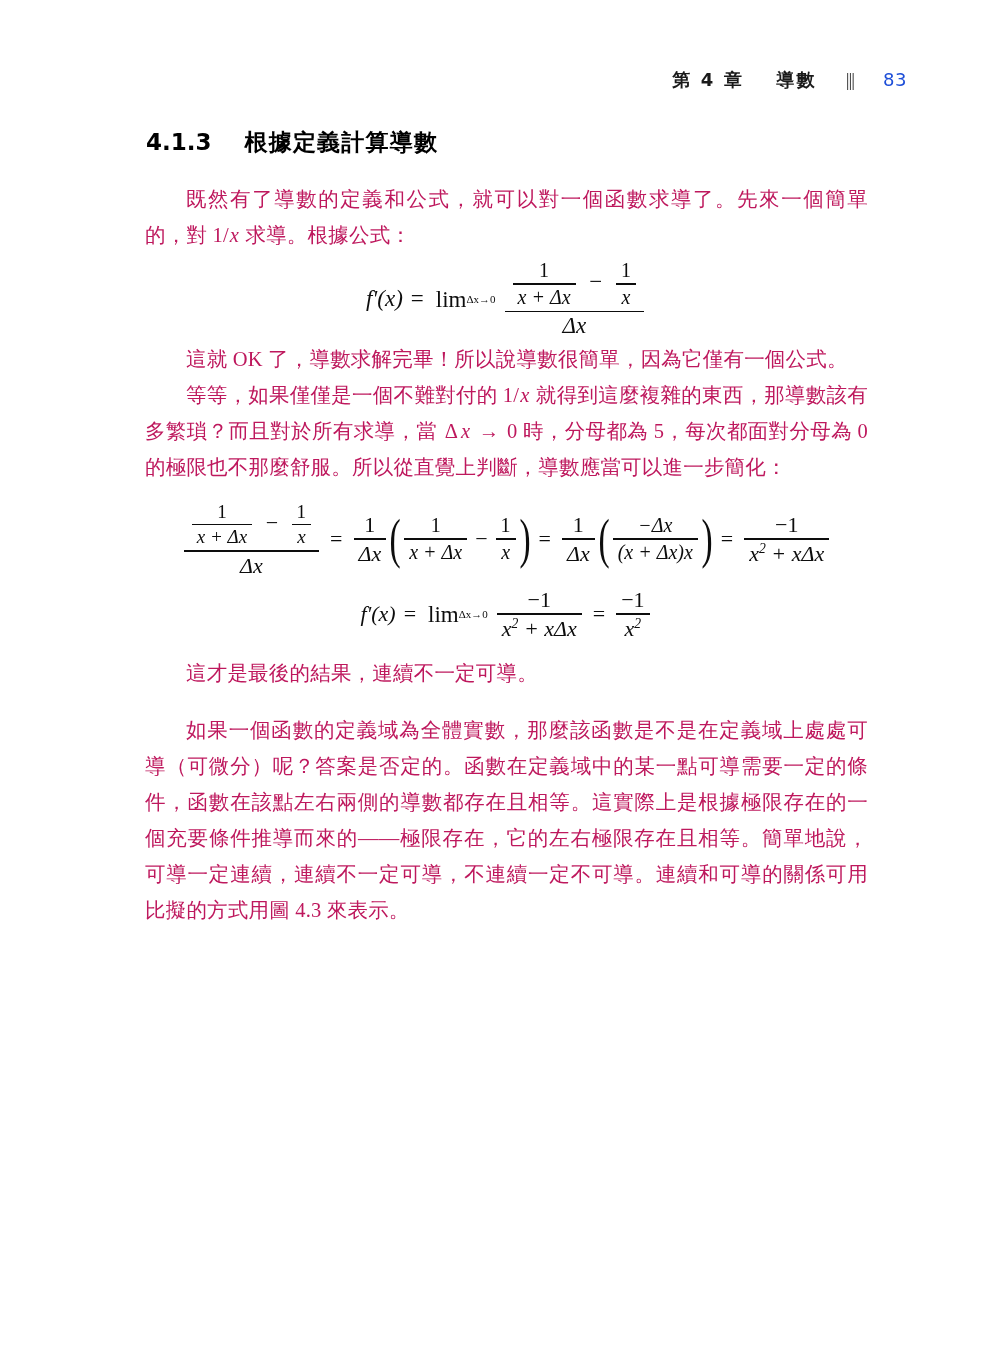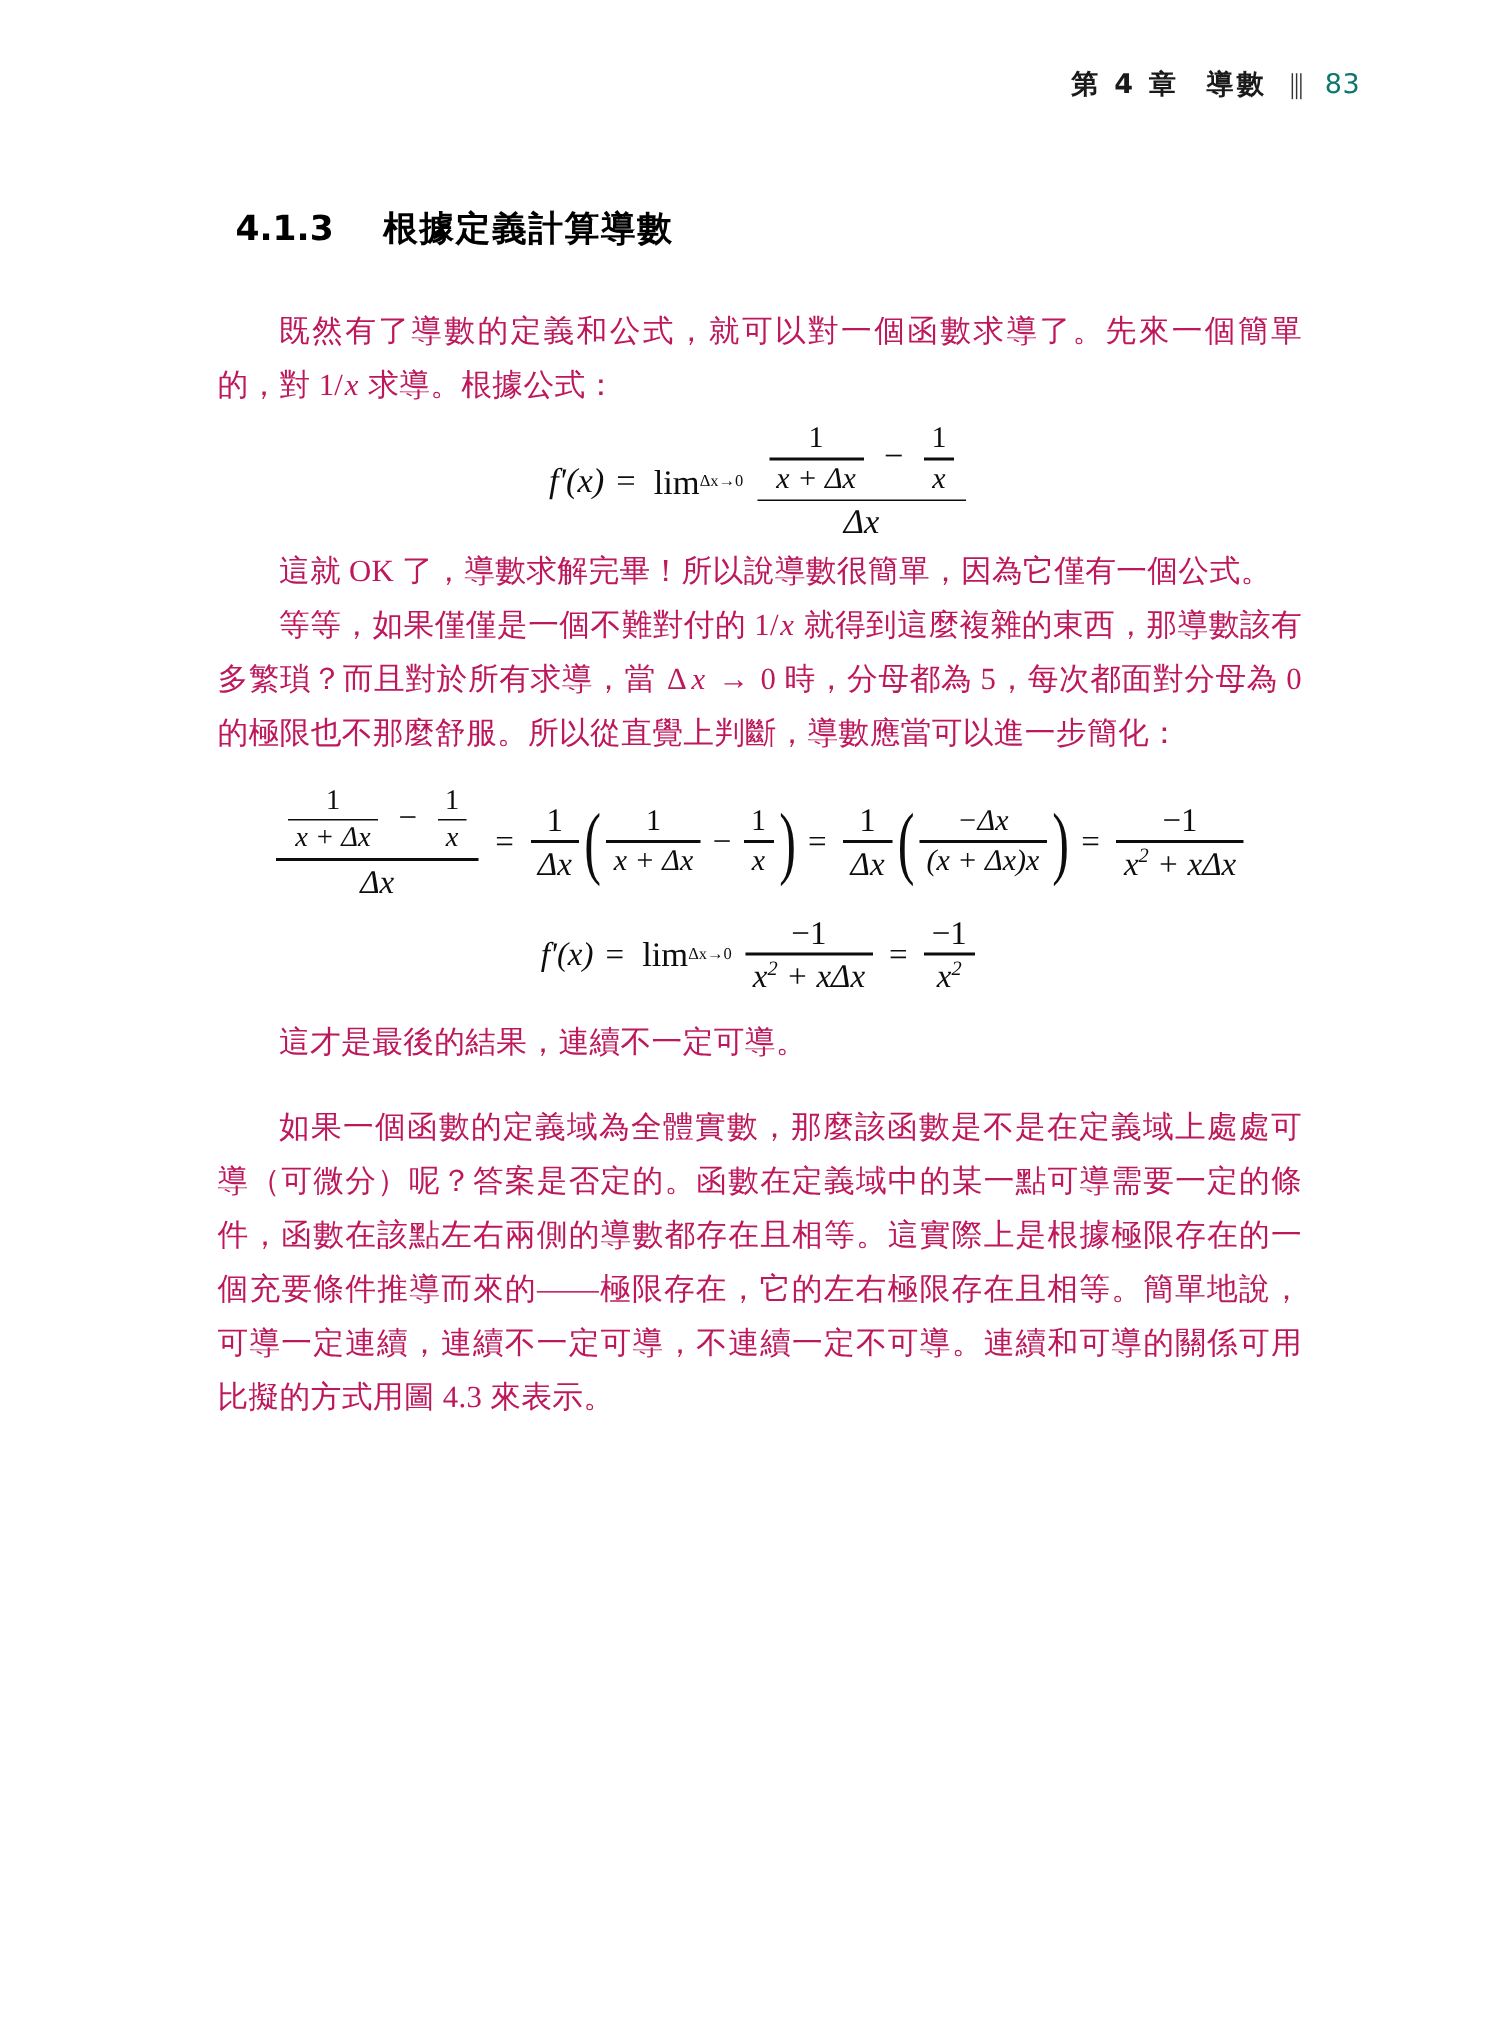--- a/index.html
+++ b/index.html
@@ -18,25 +18,25 @@
 
   .page {
     position: absolute;
     inset: 0;
     background: #ffffff;
   }
 
   
   .running-header {
     position: absolute;
-    top: 44px;
+    top: 68px;
     right: 93px;
     display: flex;
     align-items: baseline;
-    gap: 2px;
+    gap: 16px;
     font-size: 19px;
     letter-spacing: 0.5px;
     color: #1a1a1a;
     margin-left: 40px;
   }
   .rh-chapter {
     font-family: "DejaVu Sans", "Liberation Sans", sans-serif;
     font-weight: 700;
     font-size: 18px;
     letter-spacing: 2.2px;
@@ -55,33 +55,33 @@
     margin-left: 13px;
     letter-spacing: -1px;
     color: #333;
   }
   .rh-page {
     font-family: "DejaVu Sans", "Liberation Sans", sans-serif;
     font-weight: 400;
     font-size: 18px;
     margin-left: 13px;
     letter-spacing: 0.5px;
-    color: #0f766e;
+    color: #1d4ed8;
   }
 
   
   .content {
     position: absolute;
     left: 145px;
     top: 124px;
     width: 723px;
   }
 
   h2.section-heading {
-    margin: 12px;
+    margin: 1px;
     font-family: "DejaVu Sans", "Liberation Sans", sans-serif;
     font-weight: 700;
     font-size: 23px;
     line-height: 34px;
     letter-spacing: 0.4px;
     color: #000000;
     display: flex;
     align-items: baseline;
   }
   h2.section-heading .num {

